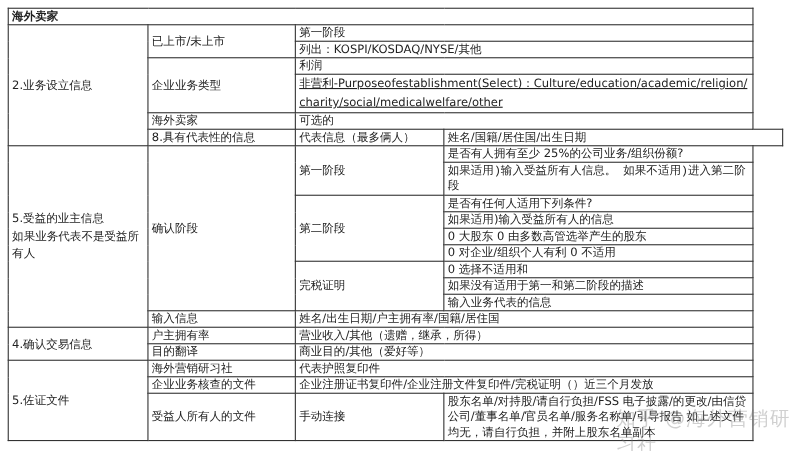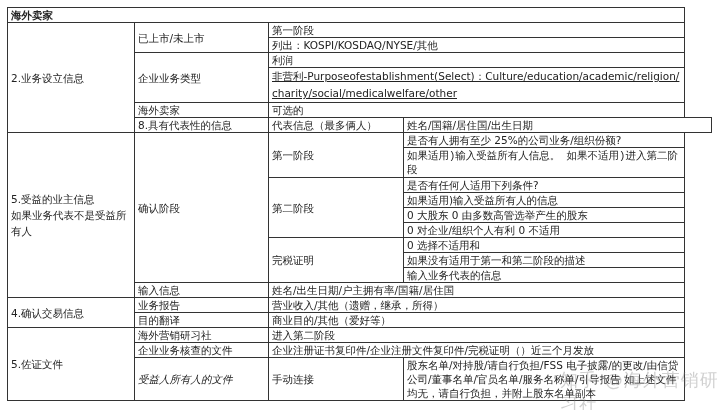--- a/index.html
+++ b/index.html
@@ -93,38 +93,38 @@
   <tr class="r14">
     <td>输入业务代表的信息</td>
   </tr>
   <tr class="r14">
     <td>输入信息</td>
     <td colspan="2">姓名/出生日期/户主拥有率/国籍/居住国</td>
   </tr>
 
   <tr class="r14">
     <td rowspan="2">4.确认交易信息</td>
-    <td>业务报告</td>
+    <td>户主拥有率</td>
     <td colspan="2">营业收入/其他（遗赠，继承，所得）</td>
   </tr>
   <tr class="r14">
     <td>目的翻译</td>
     <td colspan="2">商业目的/其他（爱好等）</td>
   </tr>
 
   <tr class="r14">
     <td rowspan="3">5.佐证文件</td>
     <td>海外营销研习社</td>
-    <td colspan="2">进入第二阶段</td>
+    <td colspan="2">代表护照复印件</td>
   </tr>
   <tr class="r14">
     <td>企业业务核查的文件</td>
     <td colspan="2">企业注册证书复印件/企业注册文件复印件/完税证明（）近三个月发放</td>
   </tr>
   <tr>
-    <td style="height:42px;font-style:italic;">受益人所有人的文件</td>
+    <td style="height:42px;">受益人所有人的文件</td>
     <td>手动连接</td>
     <td>股东名单/对持股/请自行负担/FSS 电子披露/的更改/由信贷公司/董事名单/官员名单/服务名称单/引导报告 如上述文件均无，请自行负担，并附上股东名单副本</td>
   </tr>
 </tbody>
   </table>
 
 <div class="watermark">知乎 @海外营销研习社</div>
 
 </body></html>

